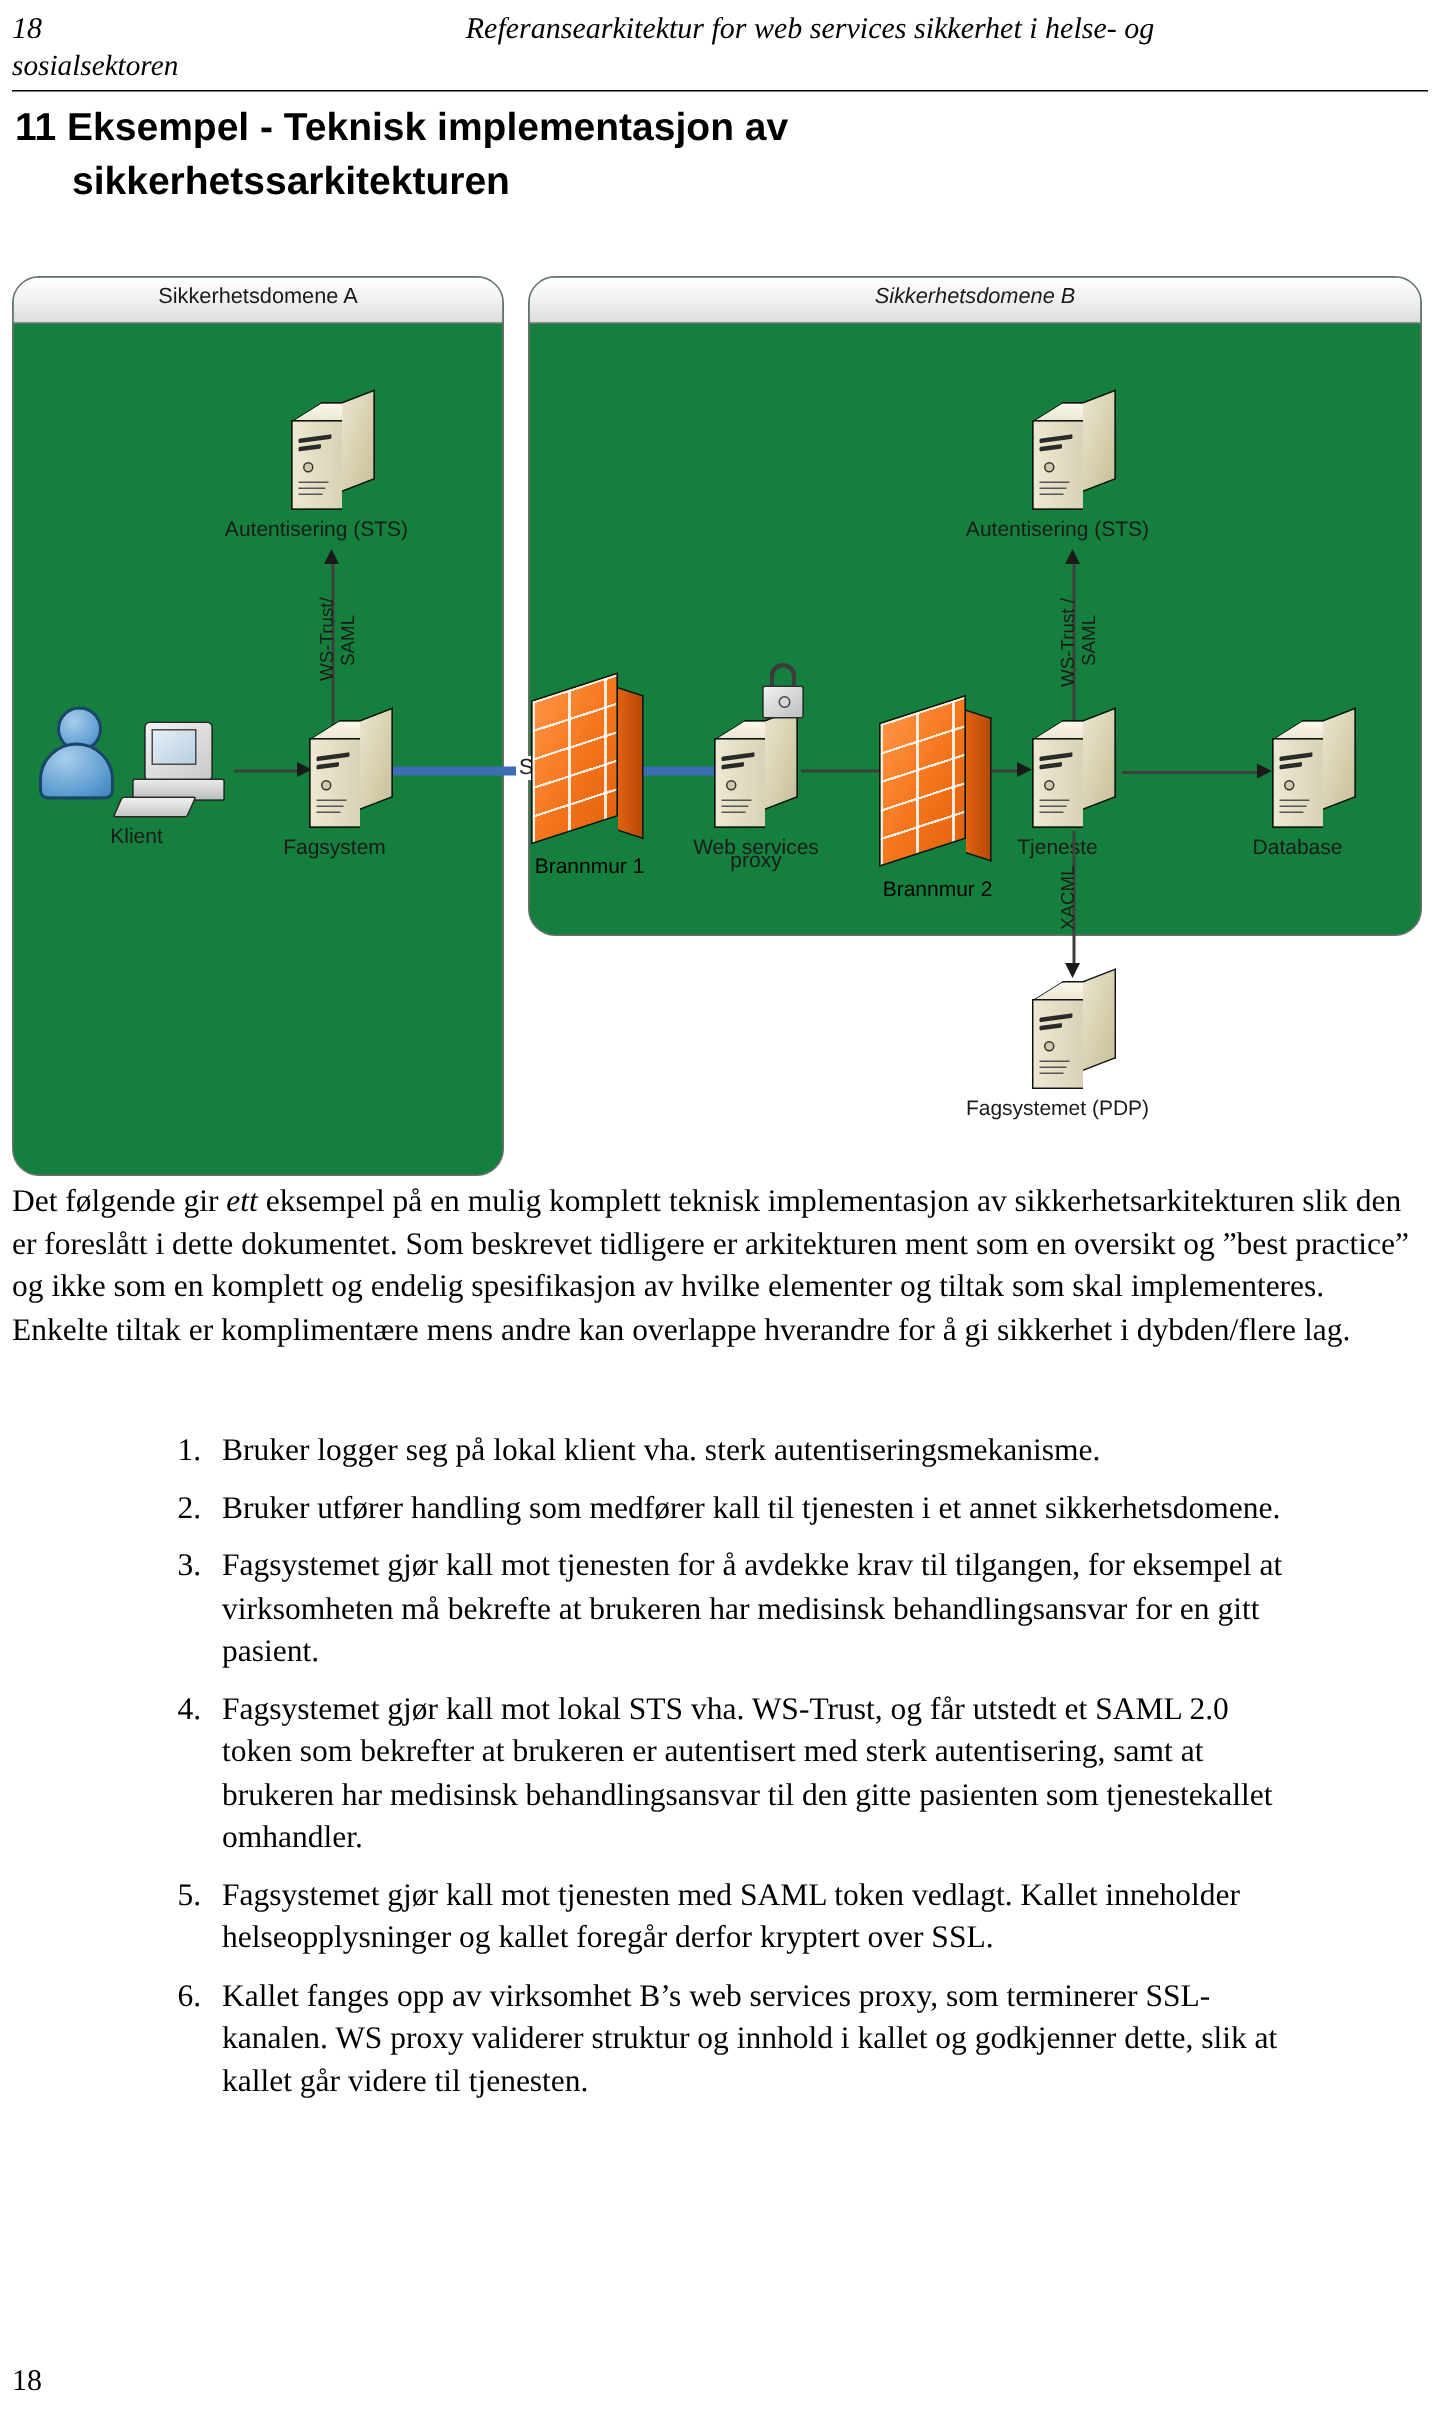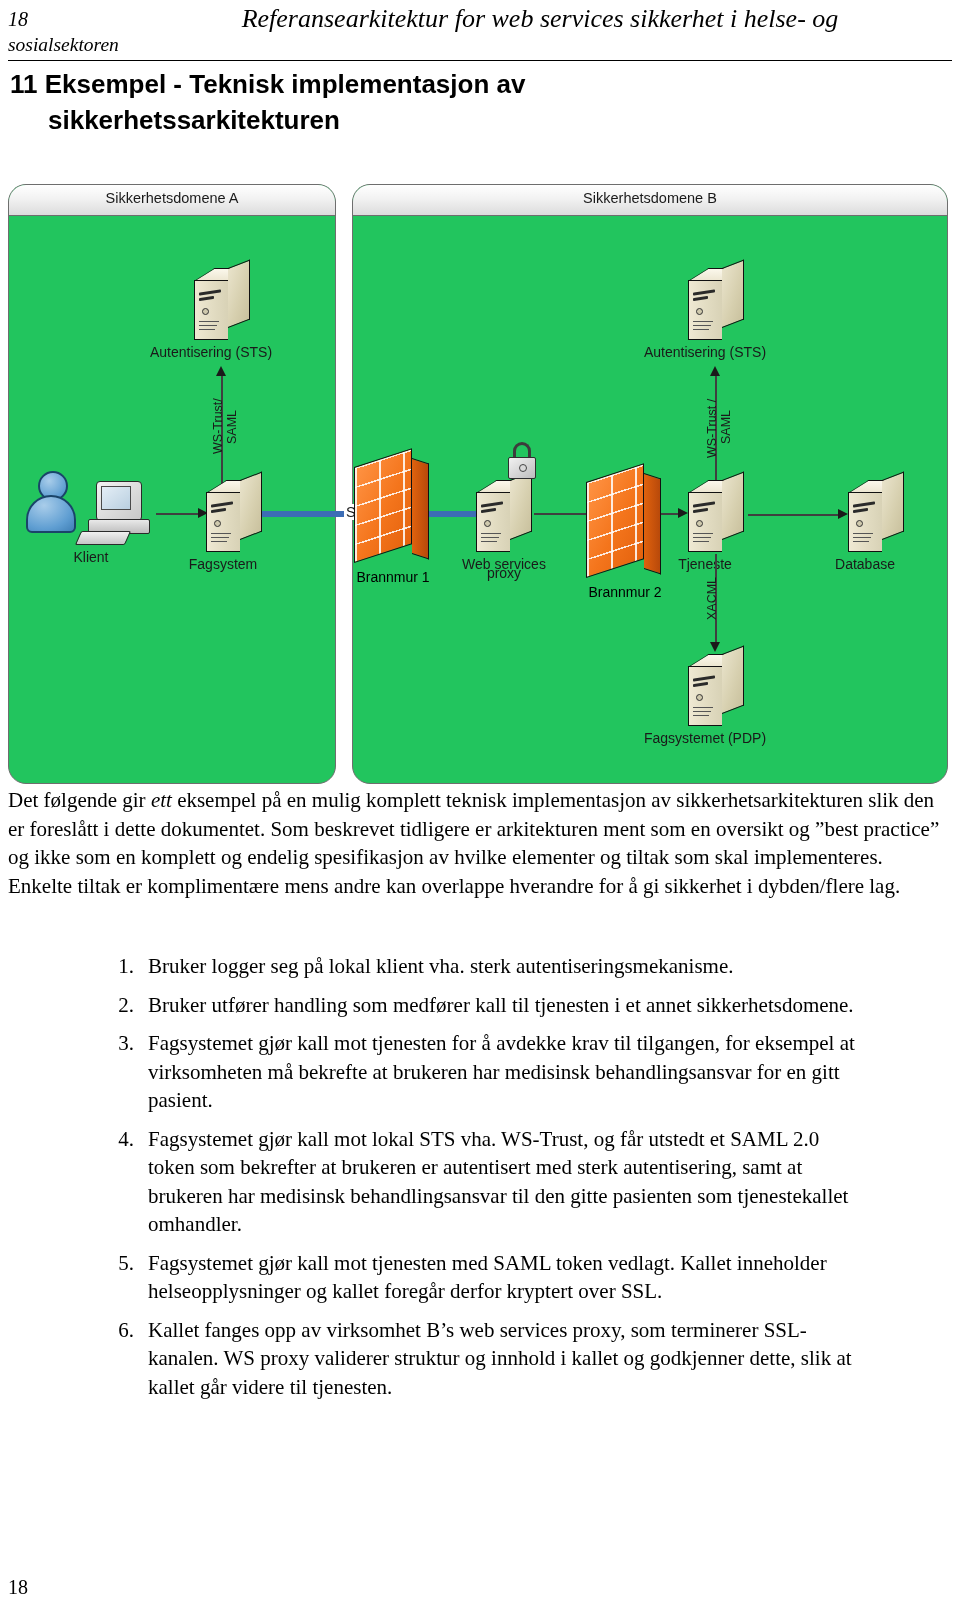--- a/index.html
+++ b/index.html
@@ -33,21 +33,21 @@
     font-size: 20px;
     line-height: 26px;
   }
   .hdr-title {
     position: absolute;
     left: 120px;
     top: 0;
     width: 824px;
     font-family: "Liberation Serif", serif;
     font-style: italic;
-    font-size: 26px;
+    font-size: 20px;
     line-height: 26px;
     text-align: center;
   }
   .hdr-title-2 {
     position: absolute;
     left: 0;
     top: 26px;
     font-family: "Liberation Serif", serif;
     font-style: italic;
     font-size: 19.5px;
@@ -88,25 +88,25 @@
     top: 184px;
     width: 940px;
     height: 600px;
     font-family: "Liberation Sans", sans-serif;
   }
   .domain-box {
     position: absolute;
     top: 0;
     border: 1.3px solid #6e6e6e;
     border-radius: 18px;
-    background: #22c55e;
+    background: #15803d;
     box-sizing: border-box;
   }
   .domain-a { left: 0px;   width: 328px; height: 600px; }
-  .domain-b { left: 344px; width: 596px; height: 600px; }
+  .domain-b { left: 344px; width: 596px; height: 440px; font-style: italic; }
   .domain-title-bar {
     position: absolute;
     left: 0; top: 0; right: 0;
     height: 30px;
     border-bottom: 1.3px solid #6e6e6e;
     border-radius: 17px 17px 0 0;
     background: linear-gradient(to bottom, #ffffff 0%, #f2f2f2 45%, #dcdcdc 100%);
   }
   .domain-title {
     position: absolute;

